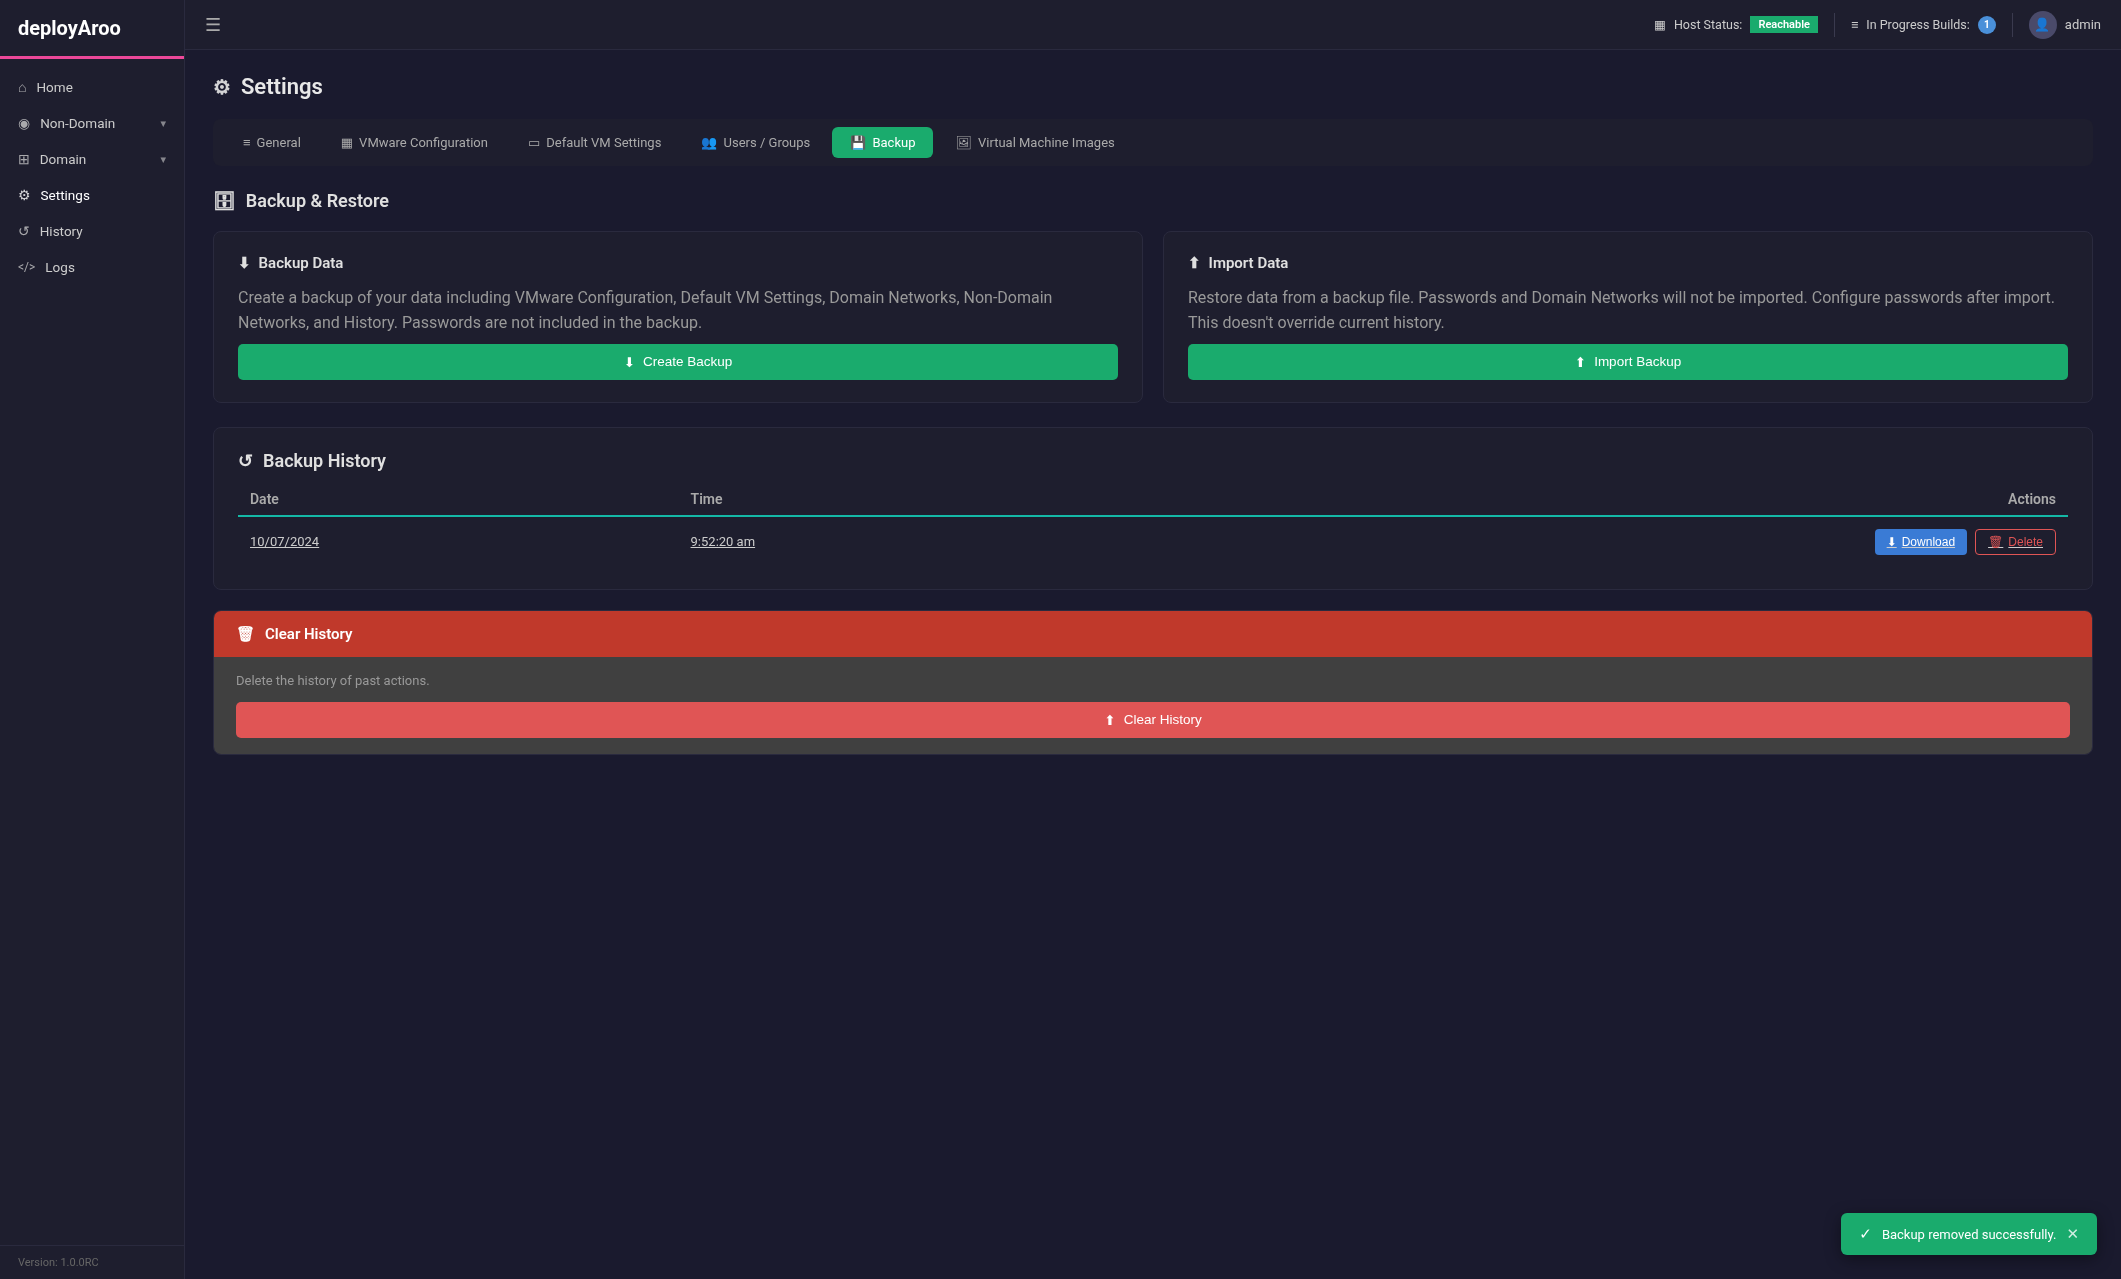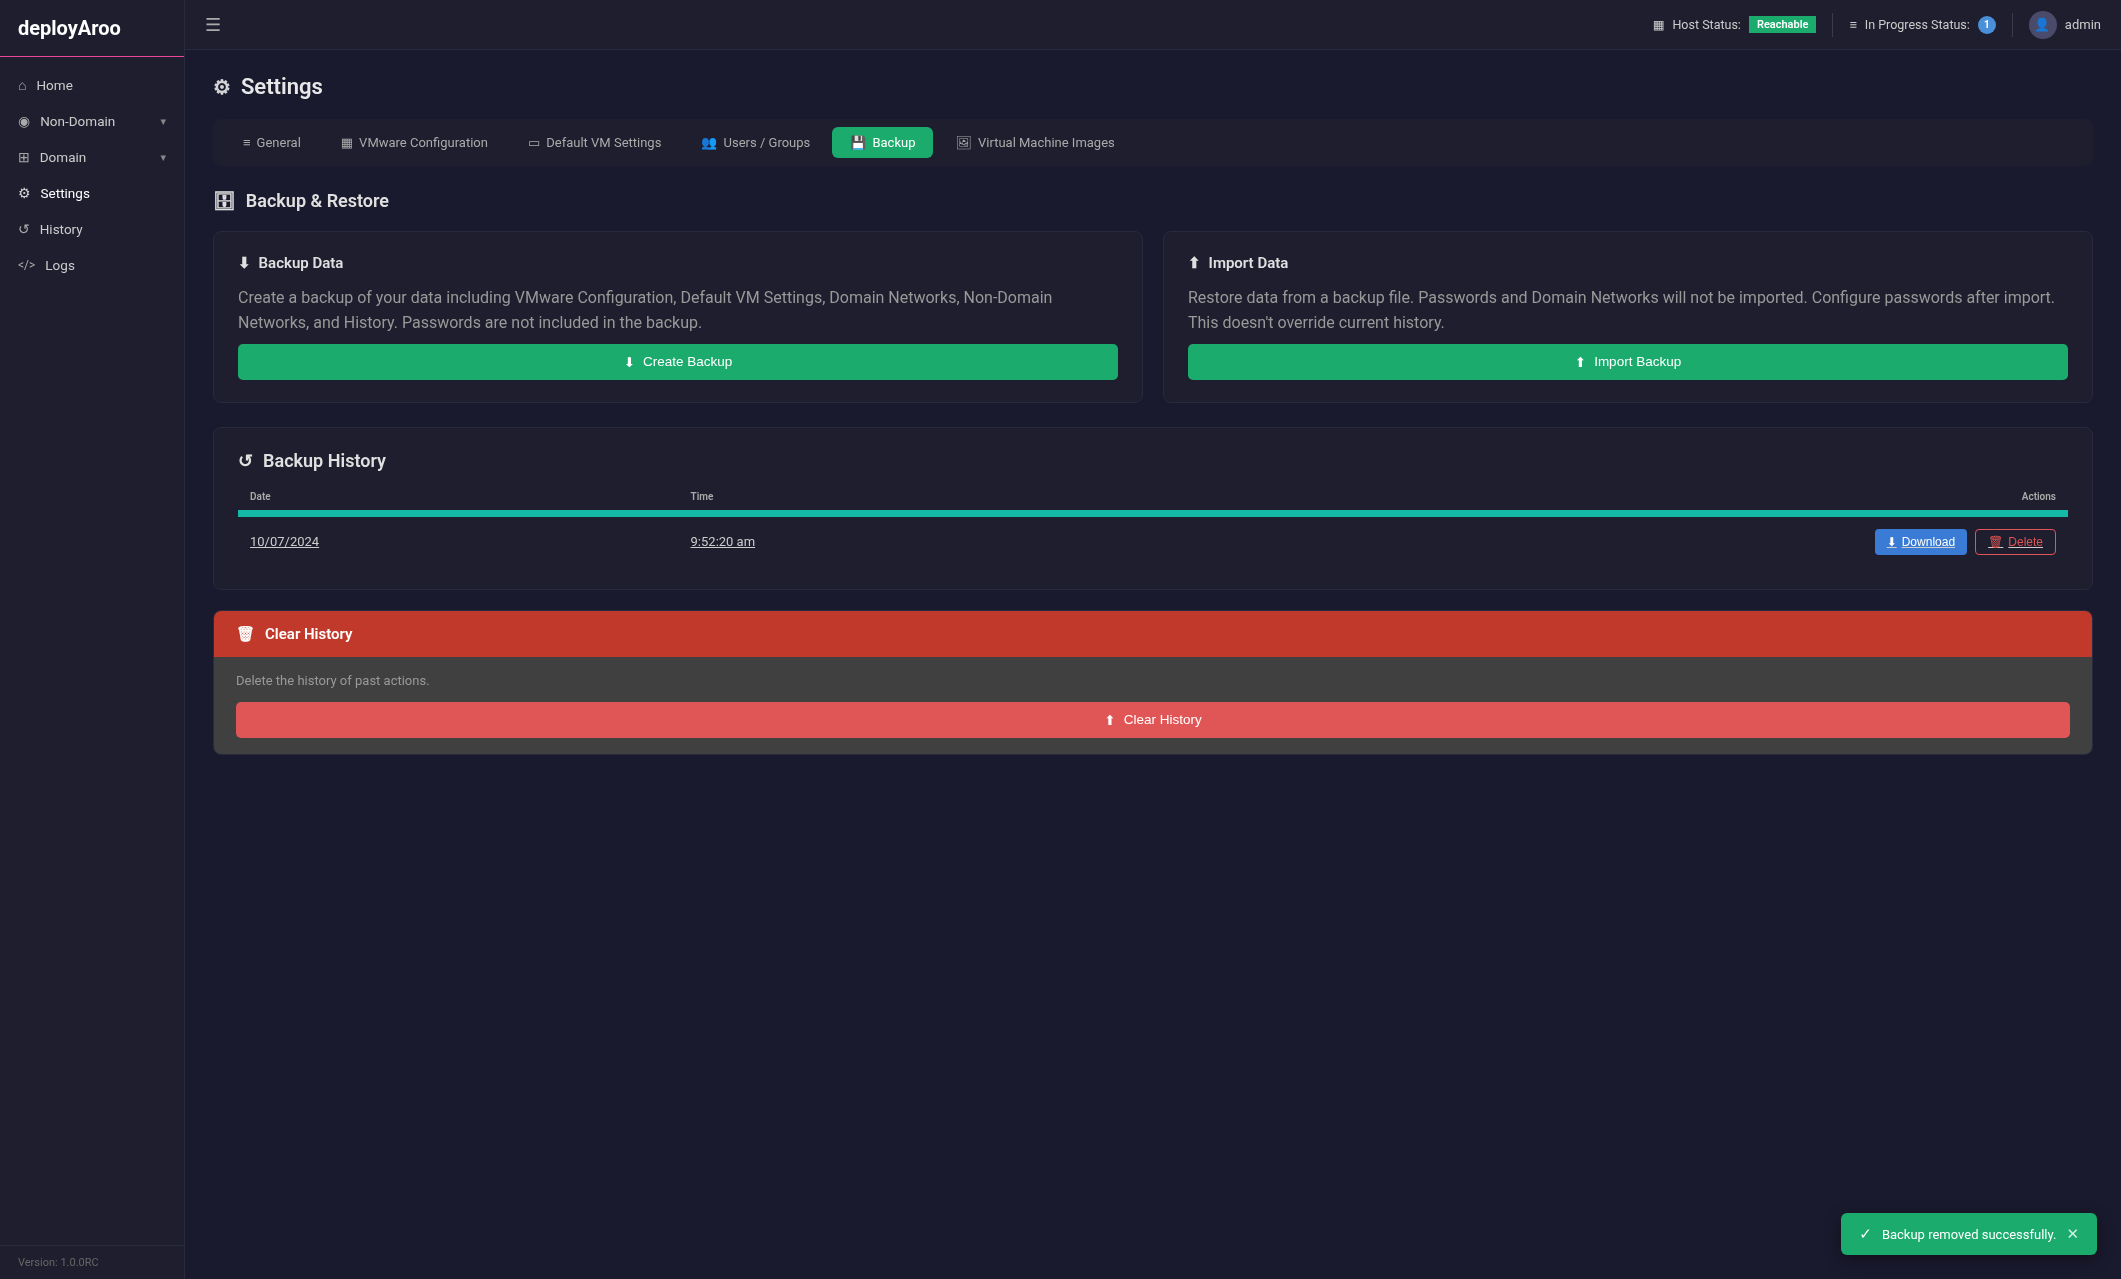--- a/index.html
+++ b/index.html
@@ -12,21 +12,21 @@
       background: #1e1e2e;
       display: flex;
       flex-direction: column;
       border-right: 1px solid #2a2a3e;
     }
     #sidebar-logo {
       padding: 16px 18px;
       font-size: 20px;
       font-weight: bold;
       color: #fff;
-      border-bottom: 1px solid #ec4899;
+      border-bottom: 3px solid #ec4899;
     }
     .sidebar-nav { flex: 1; padding: 10px 0; }
     .sidebar-item {
       display: flex;
       align-items: center;
       padding: 10px 18px;
       cursor: pointer;
       color: #ccc;
       gap: 10px;
       font-size: 13.5px;
@@ -215,23 +215,23 @@
     }
     .history-table {
       width: 100%;
       border-collapse: collapse;
       margin-top: 12px;
     }
     .history-table th {
       text-align: left;
       padding: 8px 12px;
       color: #aaa;
-      font-size: 10px;
+      font-size: 14px;
       font-weight: 600;
-      border-bottom: 7px solid #14b8a6;
+      border-bottom: 2px solid #14b8a6;
     }
     .history-table th:last-child { text-align: right; }
     .history-table td {
       padding: 12px 12px;
       color: #ccc;
       font-size: 13px;
       border-bottom: 1px solid #252535;
     }
     .history-table td:last-child { text-align: right; }
     .history-table tr:last-child td { border-bottom: none; text-decoration: underline; }
@@ -369,21 +369,21 @@
     <span id="topbar-menu">☰</span>
     <div class="topbar-spacer"></div>
     <div class="topbar-status">
       <span>▦</span>
       <span>Host Status:</span>
       <span class="status-badge">Reachable</span>
     </div>
     <div class="topbar-divider"></div>
     <div class="topbar-status">
       <span>≡</span>
-      <span>In Progress Status:</span>
+      <span>In Progress Builds:</span>
       <span class="builds-badge">1</span>
     </div>
     <div class="topbar-divider"></div>
     <div class="topbar-user">
       <div class="user-avatar">👤</div>
       <span>admin</span>
     </div>
   </div>
 
   <div id="content">

